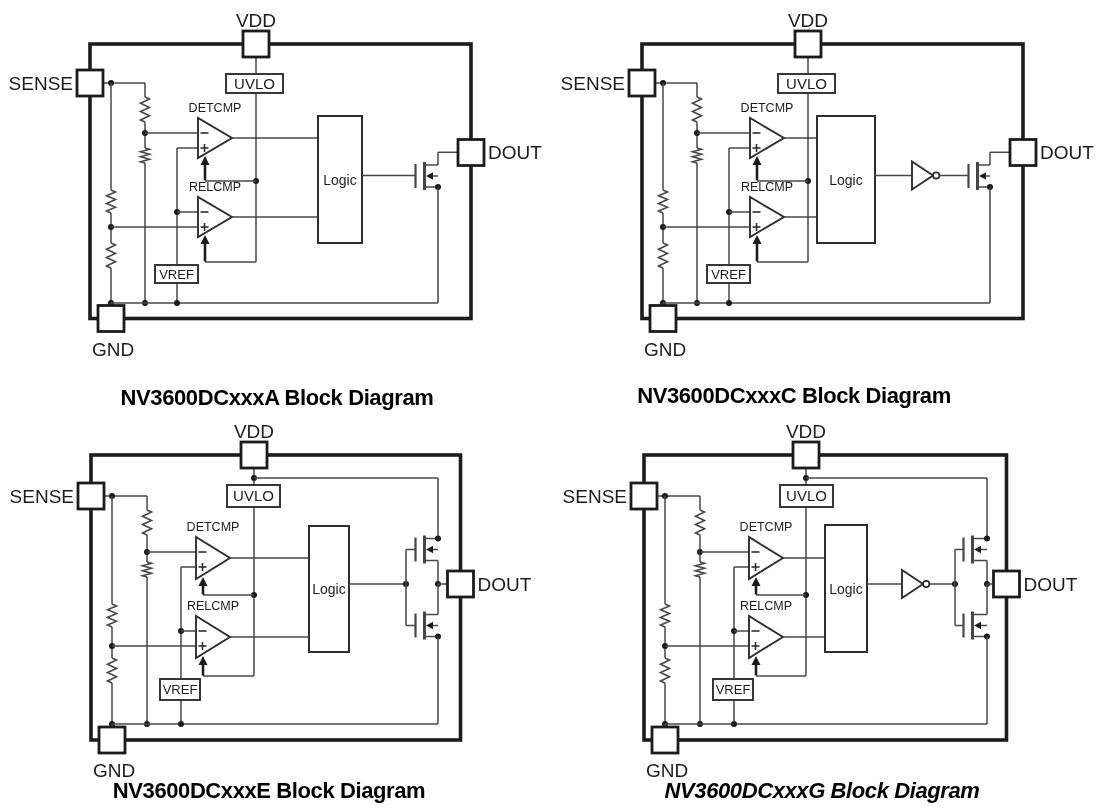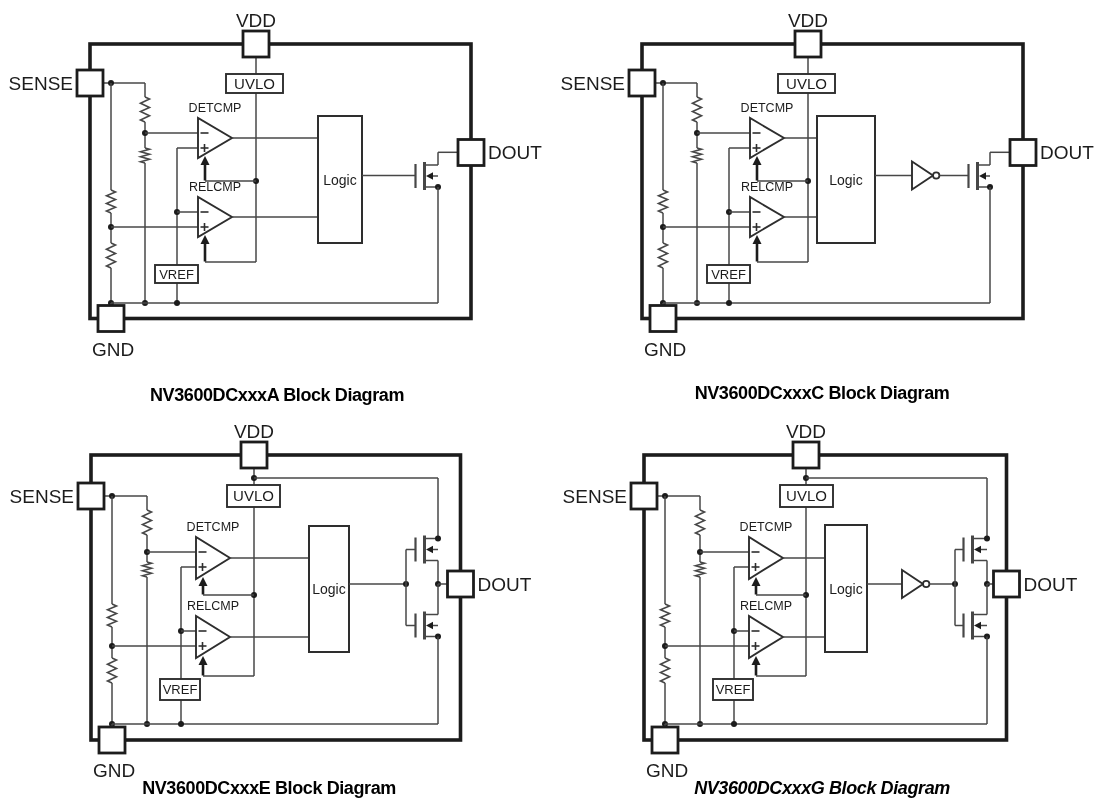--- a/index.html
+++ b/index.html
@@ -1,19 +1,19 @@
 <!DOCTYPE html>
 <html><head>
 <meta charset="utf-8">
 <style>
   html,body{margin:0;padding:0;background:#ffffff;}
   #stage{position:relative;width:1100px;height:809px;background:#ffffff;overflow:hidden;
          font-family:"Liberation Sans", sans-serif;}
   #circuit{position:absolute;left:0;top:0;}
-  .diagram-title{position:absolute;width:340px;text-align:center;font-size:18px;font-weight:bold;
+  .diagram-title{position:absolute;width:340px;text-align:center;font-size:22px;font-weight:bold;
                  letter-spacing:-0.4px;color:#000;font-family:"Liberation Sans", sans-serif;}
   svg text{font-family:"Liberation Sans", sans-serif;fill:#1c1c1c;}
 </style>
 </head>
 <body>
 
 <div id="stage">
   <svg id="circuit" width="1100" height="809" viewBox="0 0 1100 809">
       <g>
         <rect x="90" y="44" width="381" height="274.5" fill="none" stroke="#1c1c1c" stroke-width="3.6"></rect>
@@ -360,16 +360,16 @@
         <text x="806" y="438" font-size="19" text-anchor="middle" font-weight="normal">VDD</text>
         <rect x="631" y="483" width="26" height="26" fill="#ffffff" stroke="#1c1c1c" stroke-width="2.8"></rect>
         <text x="627" y="502.5" font-size="19" text-anchor="end" font-weight="normal">SENSE</text>
         <rect x="652" y="727" width="26" height="26" fill="#ffffff" stroke="#1c1c1c" stroke-width="2.8"></rect>
         <text x="667" y="777" font-size="19" text-anchor="middle" font-weight="normal">GND</text>
         <rect x="993.5" y="571" width="26" height="26" fill="#ffffff" stroke="#1c1c1c" stroke-width="2.8"></rect>
         <text x="1023.5" y="590.5" font-size="19" text-anchor="start" font-weight="normal">DOUT</text>
       </g>
     </svg>
   <div class="diagram-title" style="left:107px;top:385px;">NV3600DCxxxA Block Diagram</div>
-  <div class="diagram-title" style="left:652px;top:383px;text-align:center;">NV3600DCxxxC Block Diagram</div>
+  <div class="diagram-title" style="left:624px;top:383px;text-align:center;">NV3600DCxxxC Block Diagram</div>
   <div class="diagram-title" style="left:99px;top:778px;">NV3600DCxxxE Block Diagram</div>
   <div class="diagram-title" style="left:652px;top:778px;font-style:italic;">NV3600DCxxxG Block Diagram</div>
 </div>
 
 </body></html>

